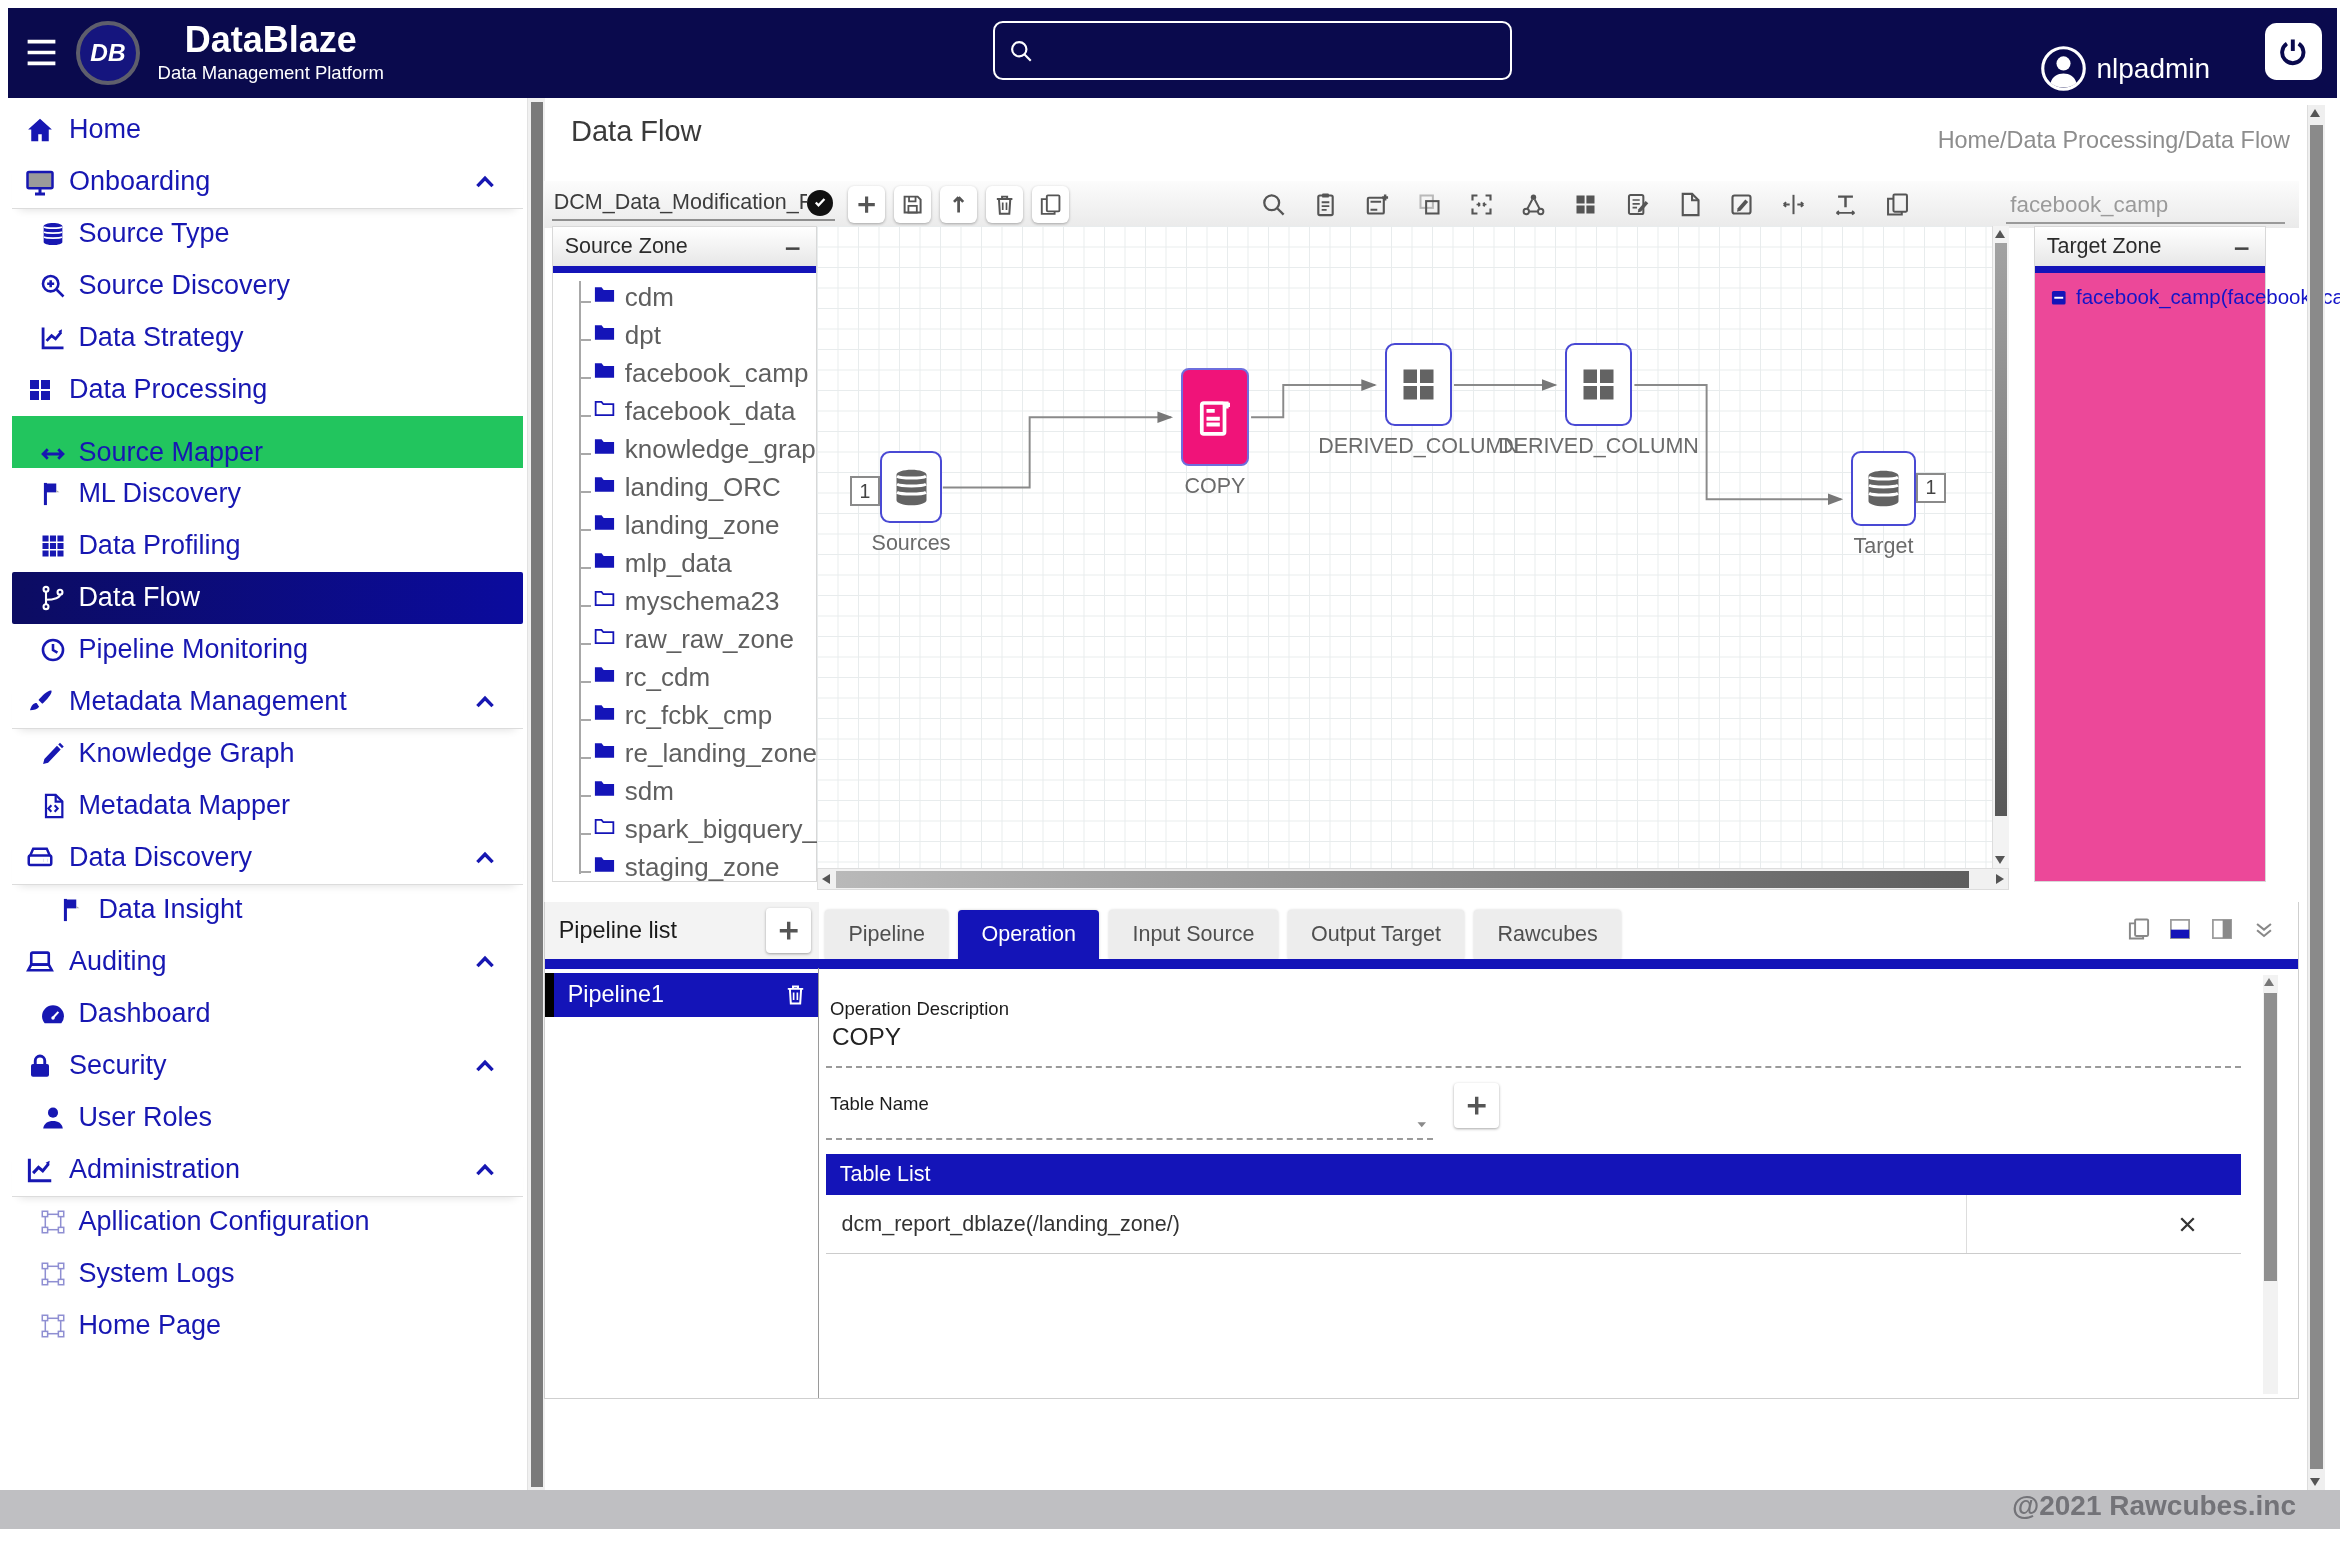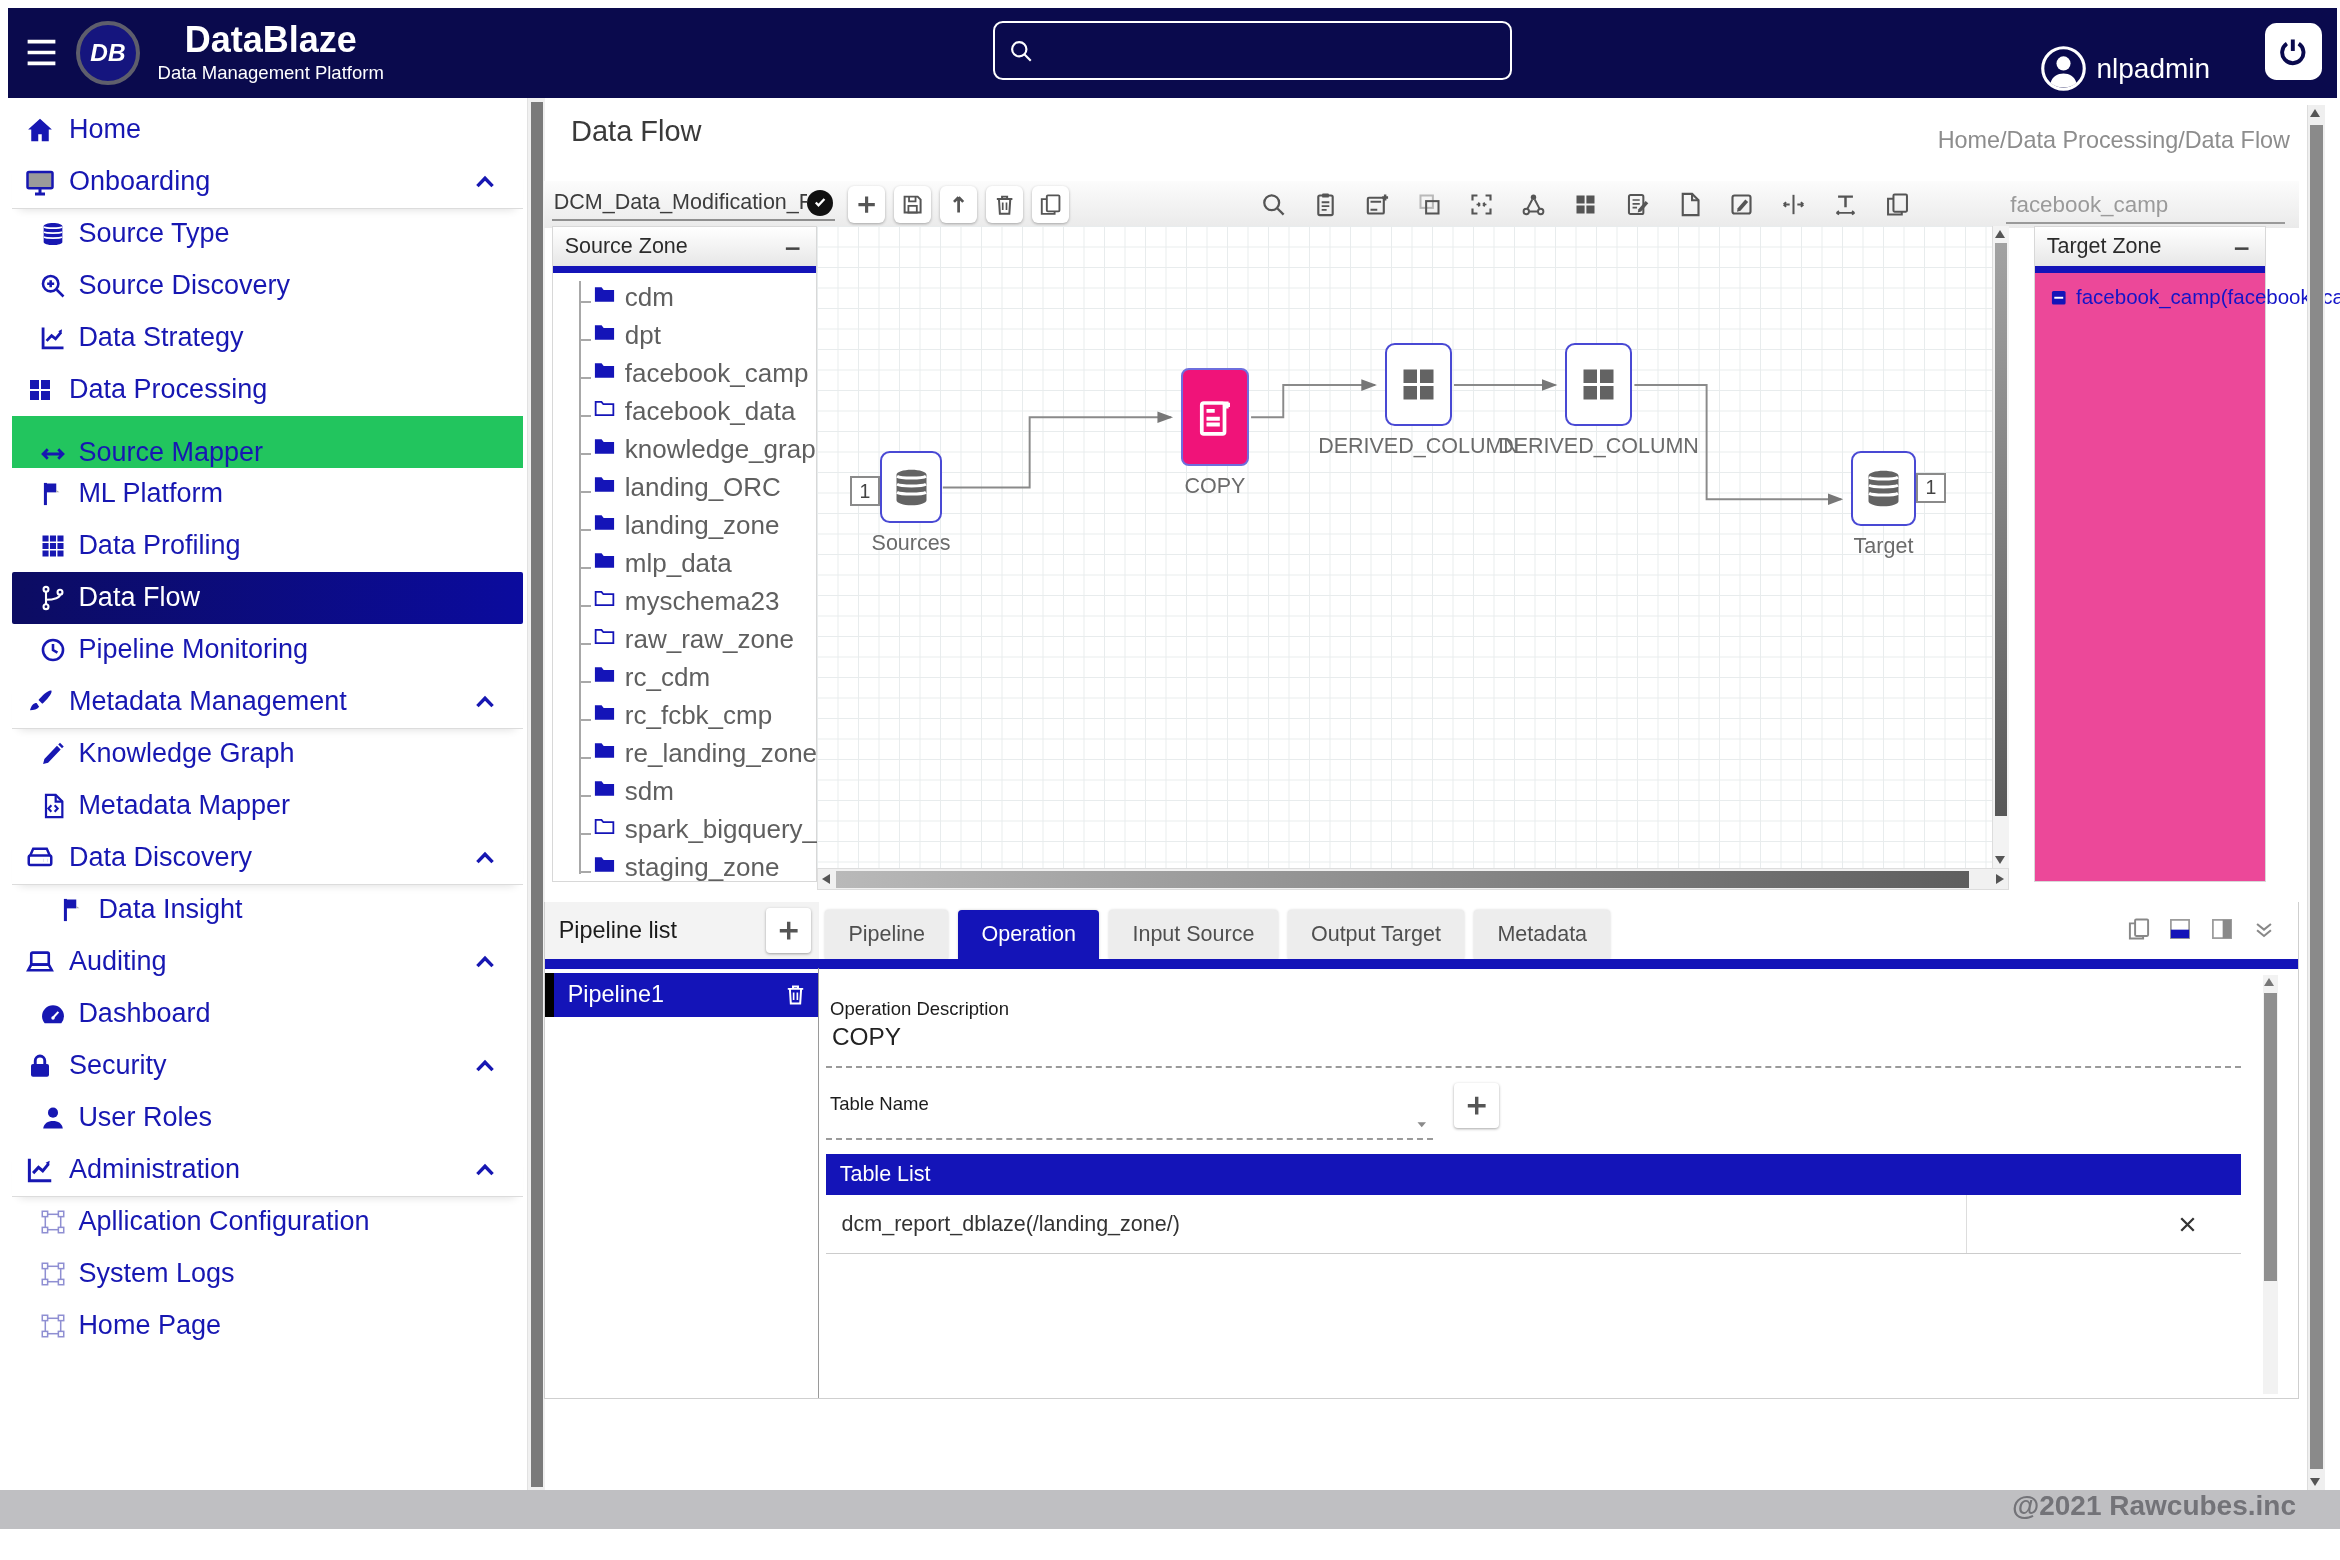--- a/index.html
+++ b/index.html
@@ -316,21 +316,21 @@
         </span>
     </div>
       <div class="s-item lv1">
       <span class="s-ic" data-icon="flag">
           <svg viewBox="0 0 24 24">
             <path d="M5.5 21.5v-19" stroke="currentColor" stroke-width="2.6" fill="none"></path>
             <path d="M5.5 3h9.3v7.6H5.5z" fill="currentColor"></path>
             <path d="M14.8 8.5l2.7 2.1h-2.7z" fill="#aaa"></path>
           </svg>
         </span>
-      <span class="s-label">ML Platform</span>
+      <span class="s-label">ML Discovery</span>
       <span class="s-chev" data-icon="chevron-up">
           <svg viewBox="0 0 24 24">
             <path d="M5 15.8 12 8.6l7 7.2" fill="none" stroke="currentColor" stroke-width="3.2"></path>
           </svg>
         </span>
     </div>
       <div class="s-item lv1">
       <span class="s-ic" data-icon="grid9">
           <svg viewBox="0 0 24 24">
             <path fill="currentColor" d="M3 3h5.2v5.2H3zM9.4 3h5.2v5.2H9.4zM15.8 3H21v5.2h-5.2zM3 9.4h5.2v5.2H3zM9.4 9.4h5.2v5.2H9.4zM15.8 9.4H21v5.2h-5.2zM3 15.8h5.2V21H3zM9.4 15.8h5.2V21H9.4zM15.8 15.8H21V21h-5.2z"></path>
@@ -958,21 +958,21 @@
             <path d="M12 4.2v15.6M4.2 12h15.6" stroke="currentColor" stroke-width="3" fill="none"></path>
           </svg>
         </button>
     </div>
     <div class="tabs">
 
     <div class="tab">Pipeline</div>
         <div class="tab active">Operation</div>
         <div class="tab">Input Source</div>
         <div class="tab">Output Target</div>
-        <div class="tab">Metadata</div>
+        <div class="tab">Rawcubes</div>
       </div>
     <div class="view-icons">
 
     <span class="vic" data-icon="pages">
           <svg viewBox="0 0 24 24">
             <rect x="8.4" y="3.2" width="12" height="15.2" rx="1" fill="none" stroke="currentColor" stroke-width="1.8"></rect>
             <path d="M8.4 6.8H3.6v14h12.2v-2.4" fill="none" stroke="currentColor" stroke-width="1.8"></path>
           </svg>
         </span>
         <span class="vic" data-icon="layout-b">

